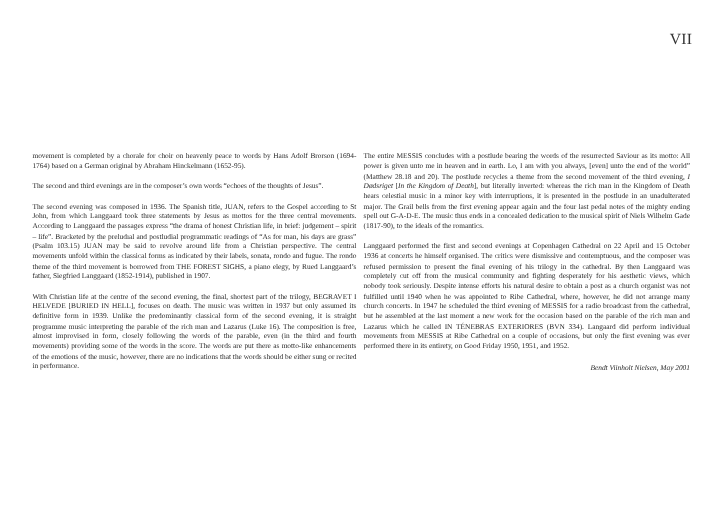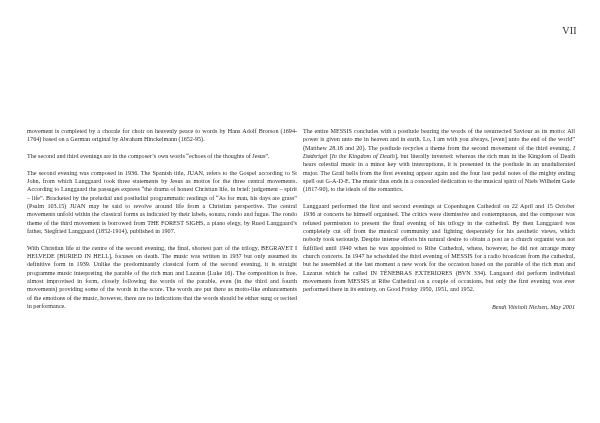--- a/index.html
+++ b/index.html
@@ -12,21 +12,21 @@
       height: 423px;
       position: relative;
       overflow: hidden;
       font-family: "Liberation Serif", "DejaVu Serif", serif;
       color: #2a2a2a;
     }
     .page-number {
       position: absolute;
       top: 25px;
       right: 23px;
-      font-size: 10px;
+      font-size: 13px;
       letter-spacing: 0.3px;
       color: #333;
     }
     .col {
       position: absolute;
       top: 127px;
       width: 270px;
       font-size: 6.15px;
       line-height: 8.35px;
       text-align: justify;

